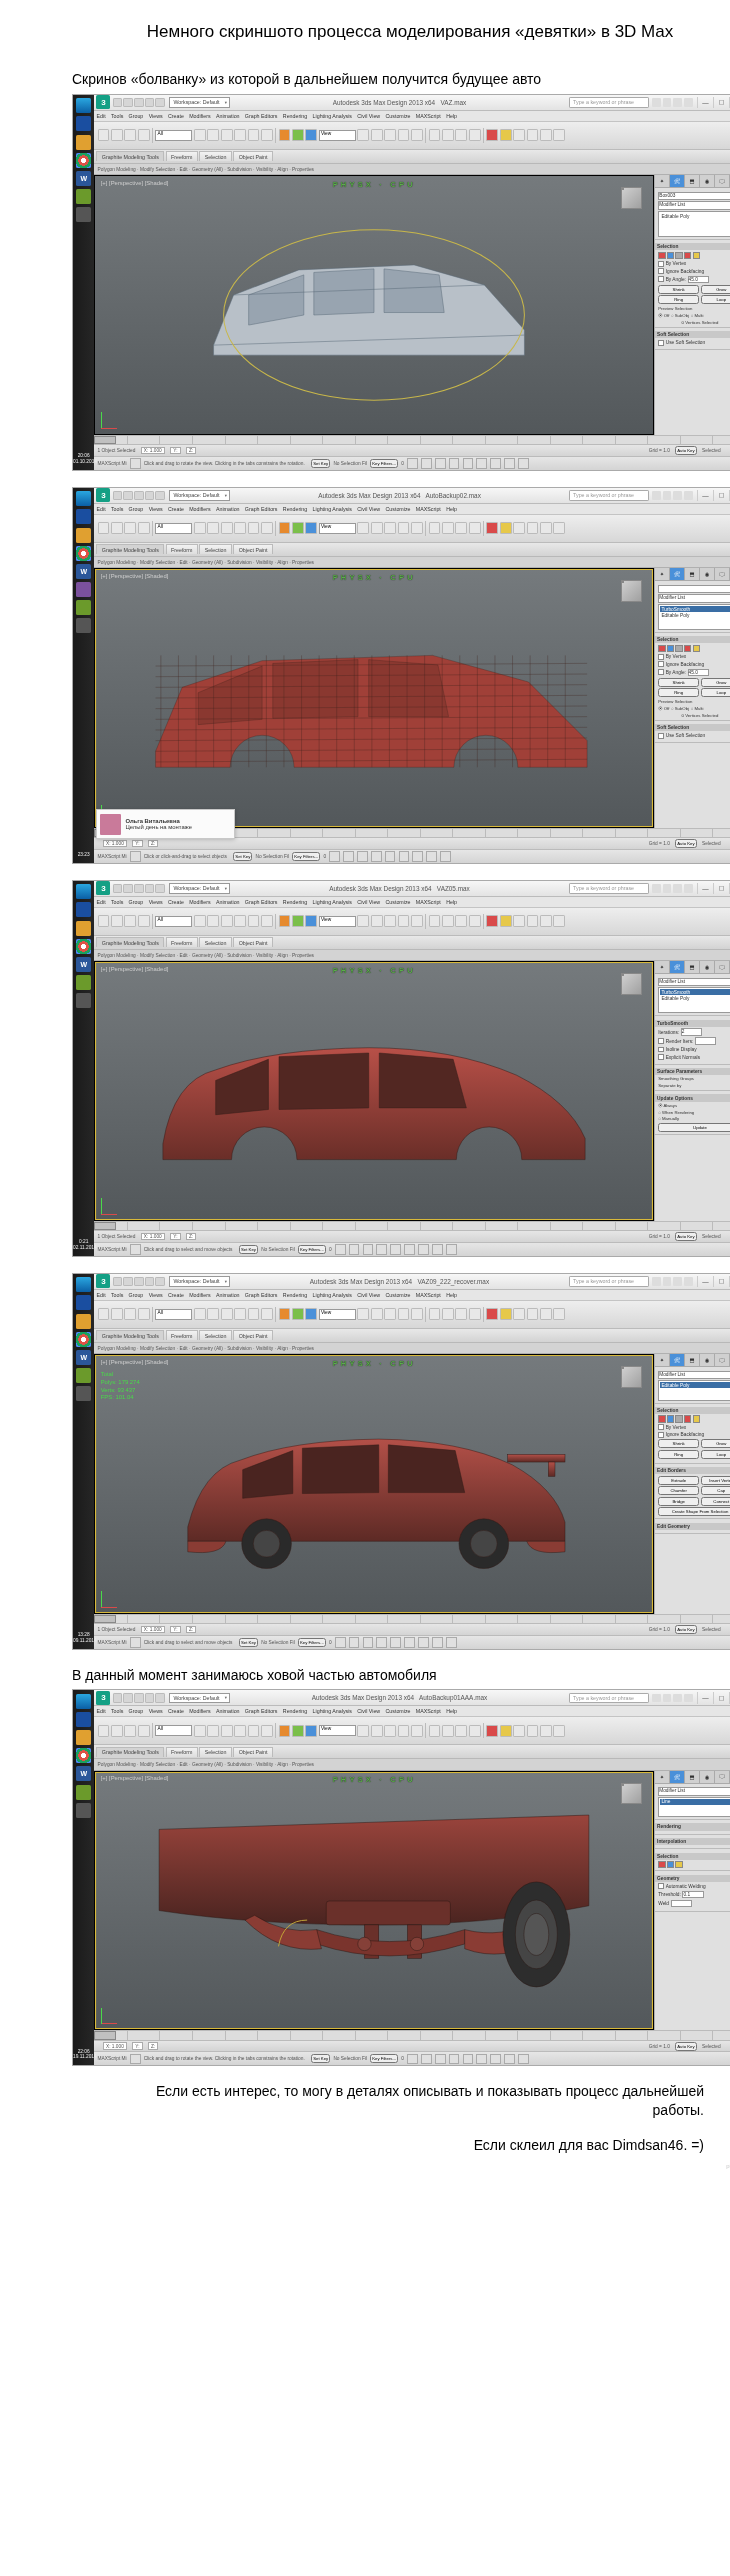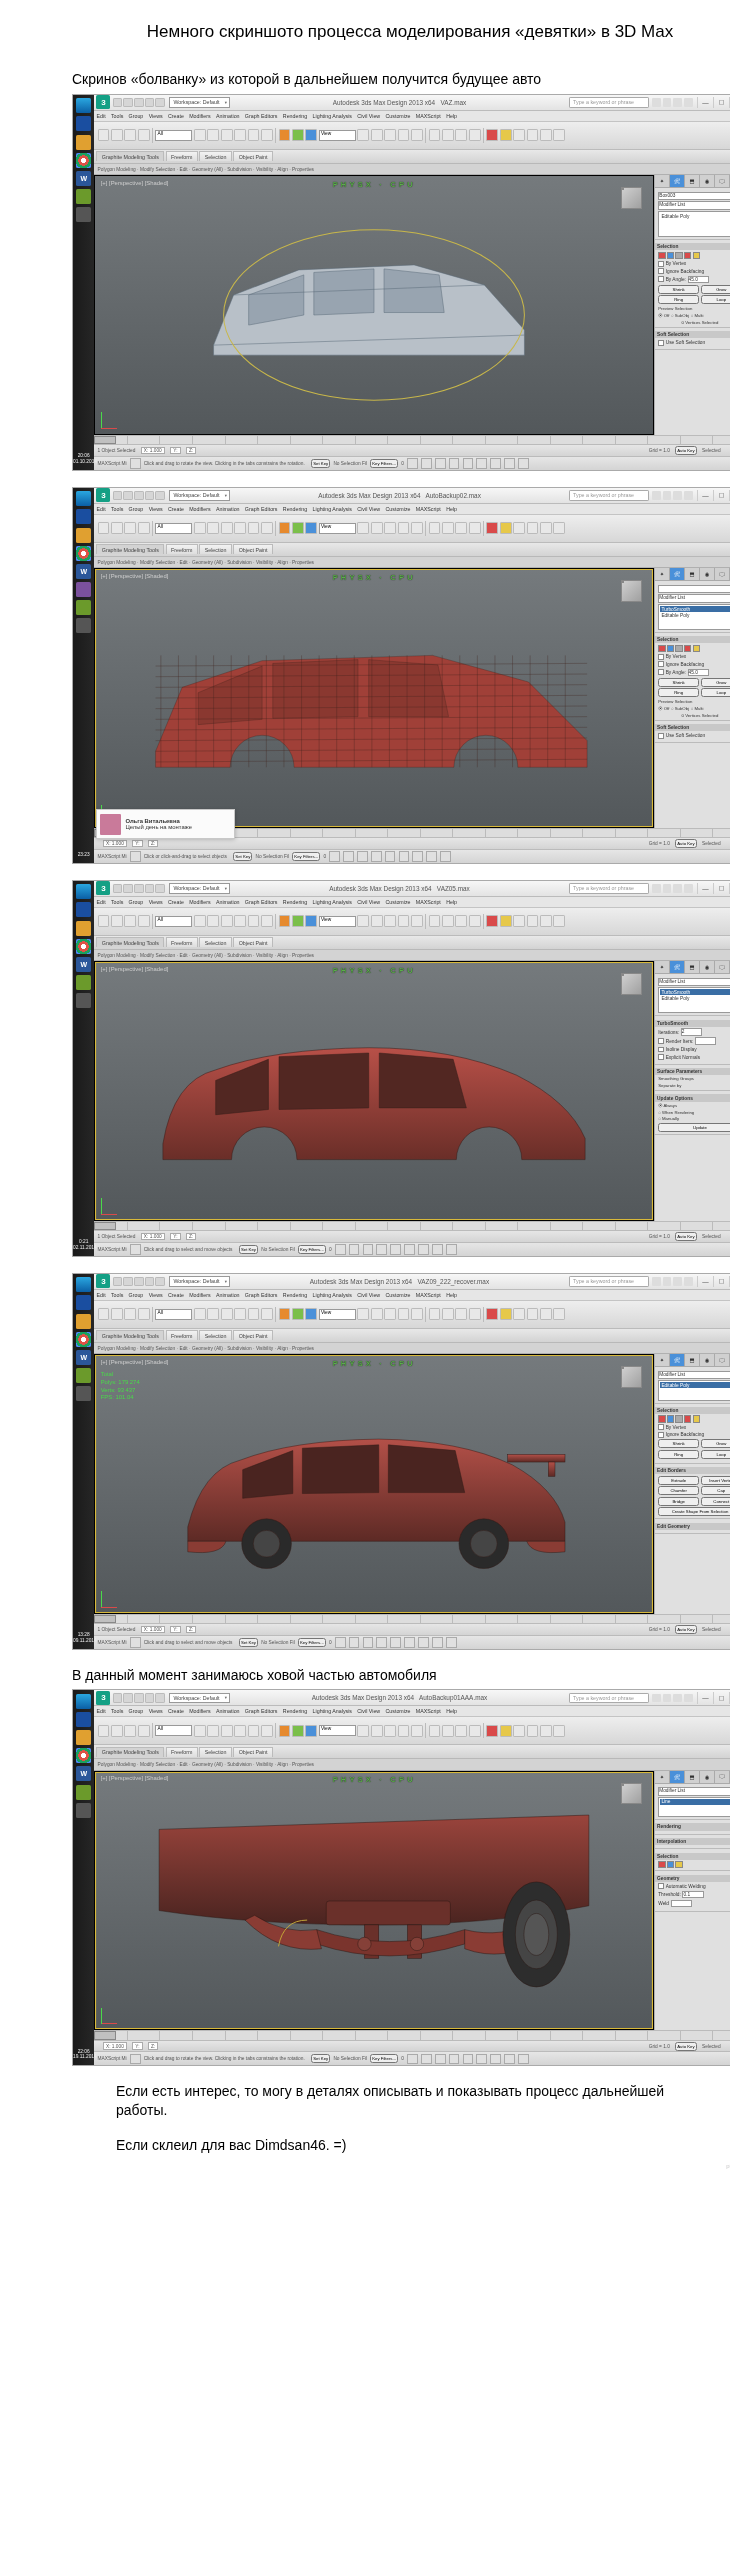--- a/index.html
+++ b/index.html
@@ -18,21 +18,21 @@
     max-width: 588px;
     line-height: 1.3;
   }
   .caption {
     font-size: 14px;
     margin: 10.7px 0 5.3px;
     line-height: 1.3;
   }
   .footer-caption {
     font-size: 14px;
-    text-align: left;
+    text-align: right;
     margin: 16px auto 5.3px;
     max-width: 588px;
     line-height: 1.35;
   }
   .screenshot-frame {
     width: 674px;
     height: 377px;
     border: 0.5px solid #aaa;
     position: relative;
     margin-bottom: 16px;

